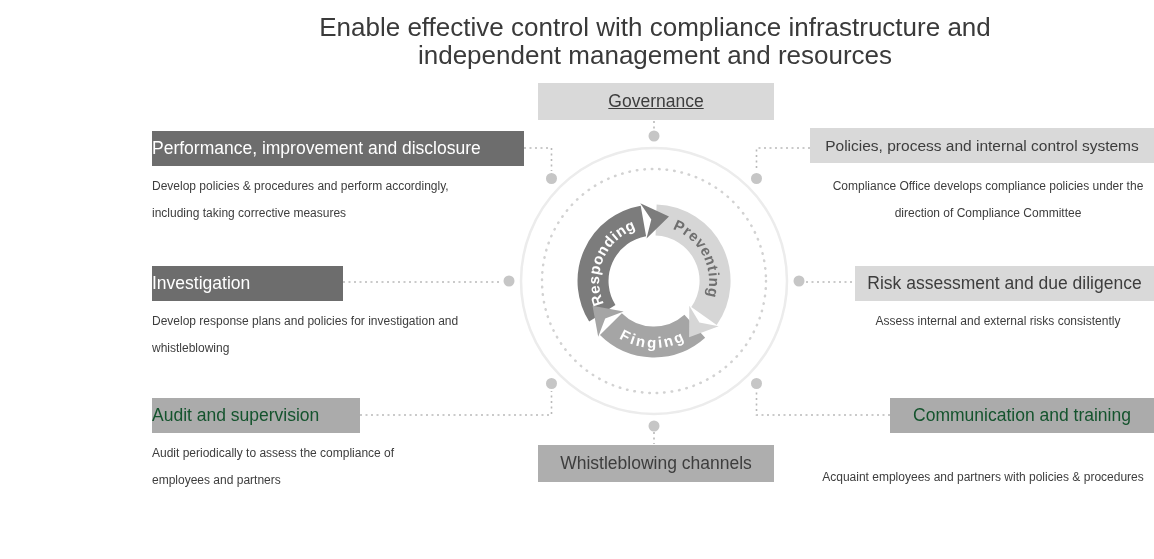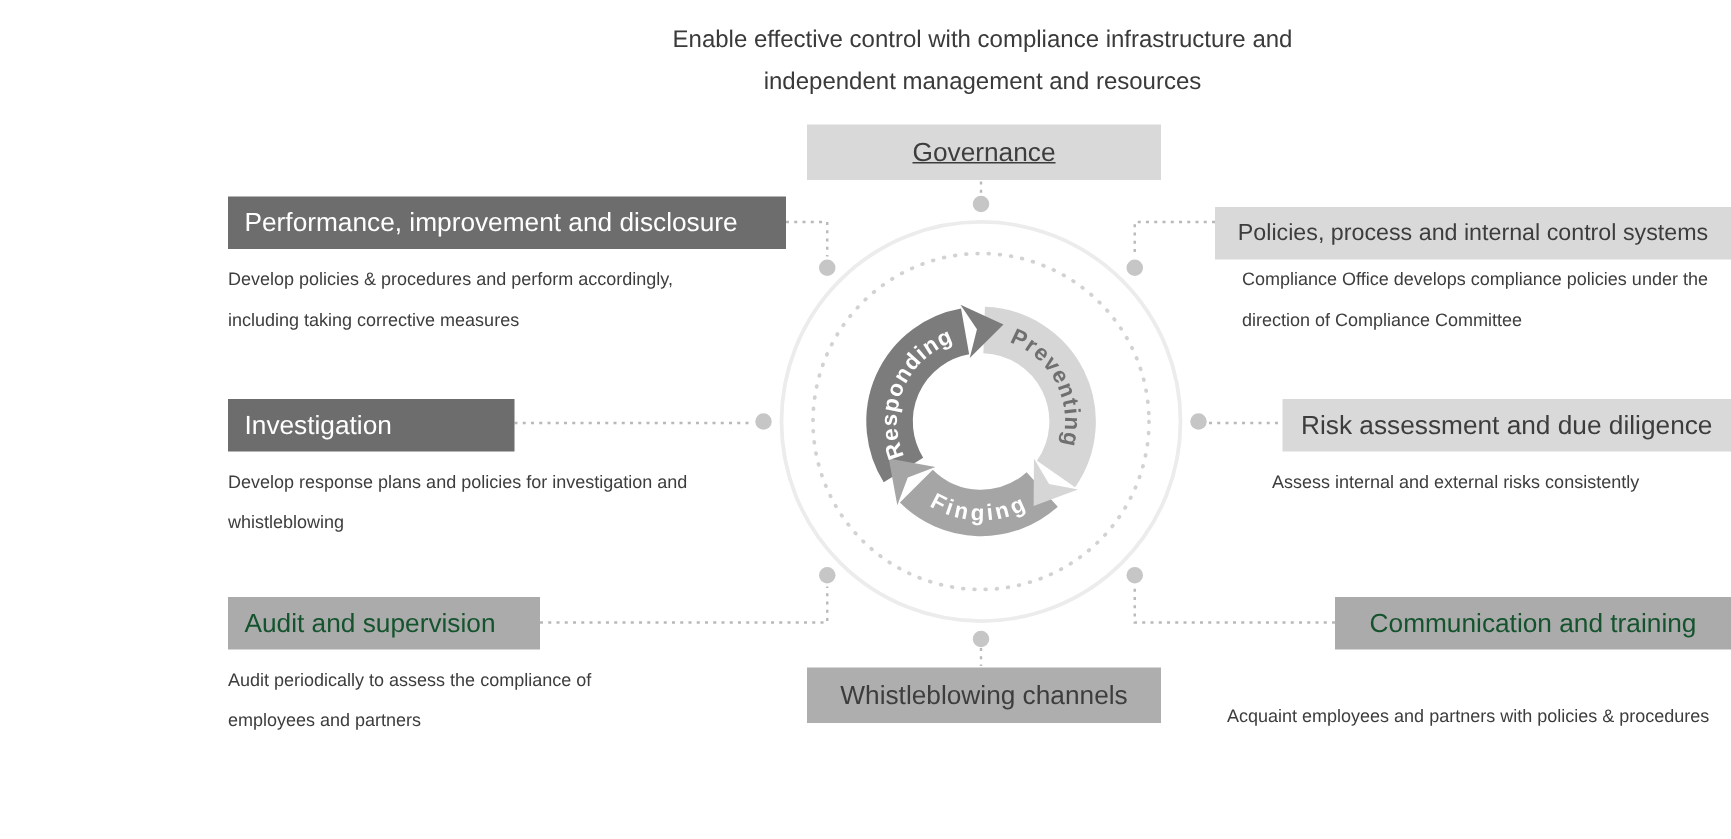--- a/index.html
+++ b/index.html
@@ -11,56 +11,56 @@
     font-family: "Liberation Sans", sans-serif;
     color: #3d3d3d;
     overflow: hidden;
   }
   .title {
     position: absolute;
     left: 250px;
     top: 13px;
     width: 810px;
     text-align: center;
-    font-size: 16px;
+    font-size: 26px;
     line-height: 28px;
     color: #3a3a3a;
   }
   .gfx { position: absolute; left: 0; top: 0; }
   .box {
     position: absolute;
     height: 35px;
     line-height: 35px;
     font-size: 17.5px;
     white-space: nowrap;
     box-sizing: border-box;
   }
   .box.dark   { background: #6d6d6d; color: #ffffff; }
   .box.medium { background: #ababab; color: #14532d; }
   .box.light  { background: #d9d9d9; color: #3d3d3d; }
-  .box.pad-left { padding-left: 11px; }
+  .box.pad-left { }
   .box.center   { text-align: center; }
   .desc {
     position: absolute;
     font-size: 12px;
     line-height: 26.5px;
     color: #3d3d3d;
   }
-  .desc.right  { text-align: left; }
+  .desc.right  { text-align: center; }
   .desc.center { text-align: center; }
 
   
   .governance-box   { left: 538px; top: 83px;  width: 236px; height: 37px; line-height: 37px; background:#dcdcdc;text-decoration:underline; }
   .perf-box         { left: 152px; top: 131px; width: 372px; }
   .perf-desc        { left: 152px; top: 173px; width: 305px; }
   .inv-box          { left: 152px; top: 266px; width: 191px; }
   .inv-desc         { left: 152px; top: 308px; width: 340px; }
   .audit-box        { left: 152px; top: 398px; width: 208px; }
   .audit-desc       { left: 152px; top: 440px; width: 280px; }
-  .policies-box     { left: 810px; top: 138px; width: 344px; font-size: 15.5px; }
+  .policies-box     { left: 810px; top: 128px; width: 344px; font-size: 15.5px; }
   .policies-desc    { left: 828px; top: 173px; width: 320px; }
   .risk-box         { left: 855px; top: 266px; width: 299px; }
   .risk-desc        { left: 848px; top: 308px; width: 300px; }
   .comm-box         { left: 890px; top: 398px; width: 264px; }
   .comm-desc        { left: 818px; top: 464px; width: 330px; }
   .whistle-box      { left: 538px; top: 445px; width: 236px; height: 37px; line-height: 37px; background:#aeaeae; color:#3d3d3d; }
   .whistle-desc     { left: 531px; top: 496px; width: 250px; }
 
   .arc-label {
     font-size: 15px;

